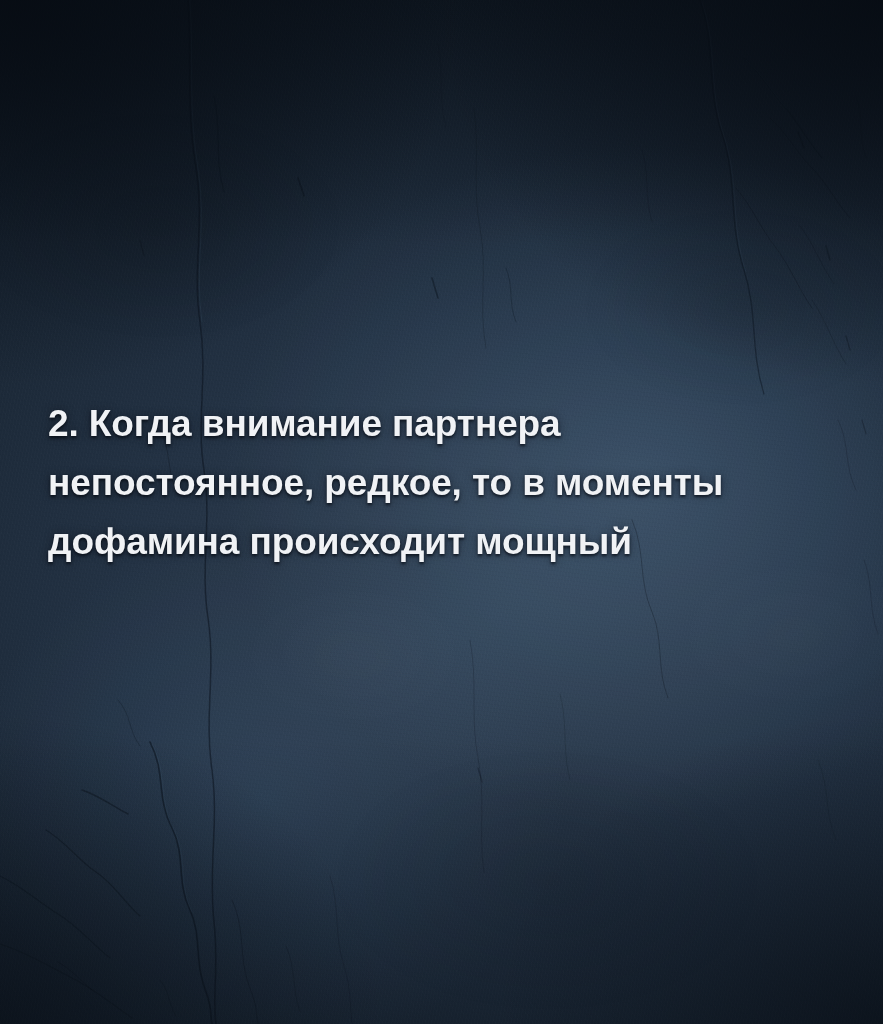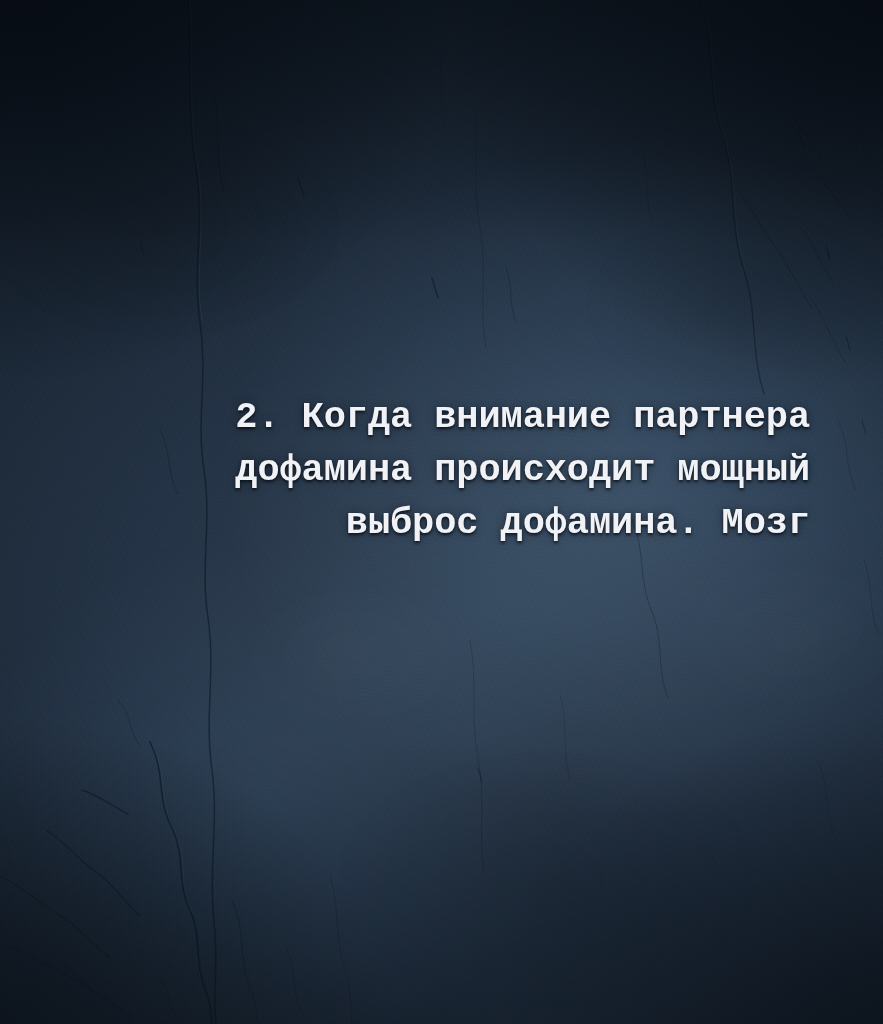--- a/index.html
+++ b/index.html
@@ -89,32 +89,31 @@
   }
 
   
   .quote {
     position: absolute;
     left: 36px;
     top: 388px;
     width: 780px;
   }
   .quote-line {
-    margin: 6px;
+    margin: 12px;
     color: #f0f2f5;
-    font-family: Liberation Mono, monospace;
+    font-family: Liberation Sans, sans-serif;
     font-weight: bold;
     font-size: 37px;
     line-height: 47px;
     letter-spacing: -0.1px;
     white-space: pre;
     text-shadow:
       0 2px 3px rgba(4,9,15,0.72),
       0 0 10px rgba(4,9,15,0.38);
-    text-align: right;
   }
 </style>
 </head>
 <body>
 
 <div id="poster">
 
   <div class="bg-base"></div>
   <div class="bg-glow"></div>
   <div class="bg-mottle"></div>
@@ -178,17 +177,17 @@
       <path d="M702 2 C718 48 708 88 724 136 C740 184 730 224 746 272" stroke-width="0.8"></path>
       <path d="M746 60 C762 74 772 92 786 108" stroke-width="0.7"></path>
     </g>
   </svg>
 
   <div class="bg-grain"></div>
   <div class="bg-vignette"></div>
 
   <div class="quote">
     <p class="quote-line">2. Когда внимание партнера</p>
+    <p class="quote-line">непостоянное, редкое, то в моменты</p>
     <p class="quote-line">дофамина происходит мощный</p>
-    <p class="quote-line">выброс дофамина. Мозг</p>
   </div>
 
 </div>
 
 </body></html>

